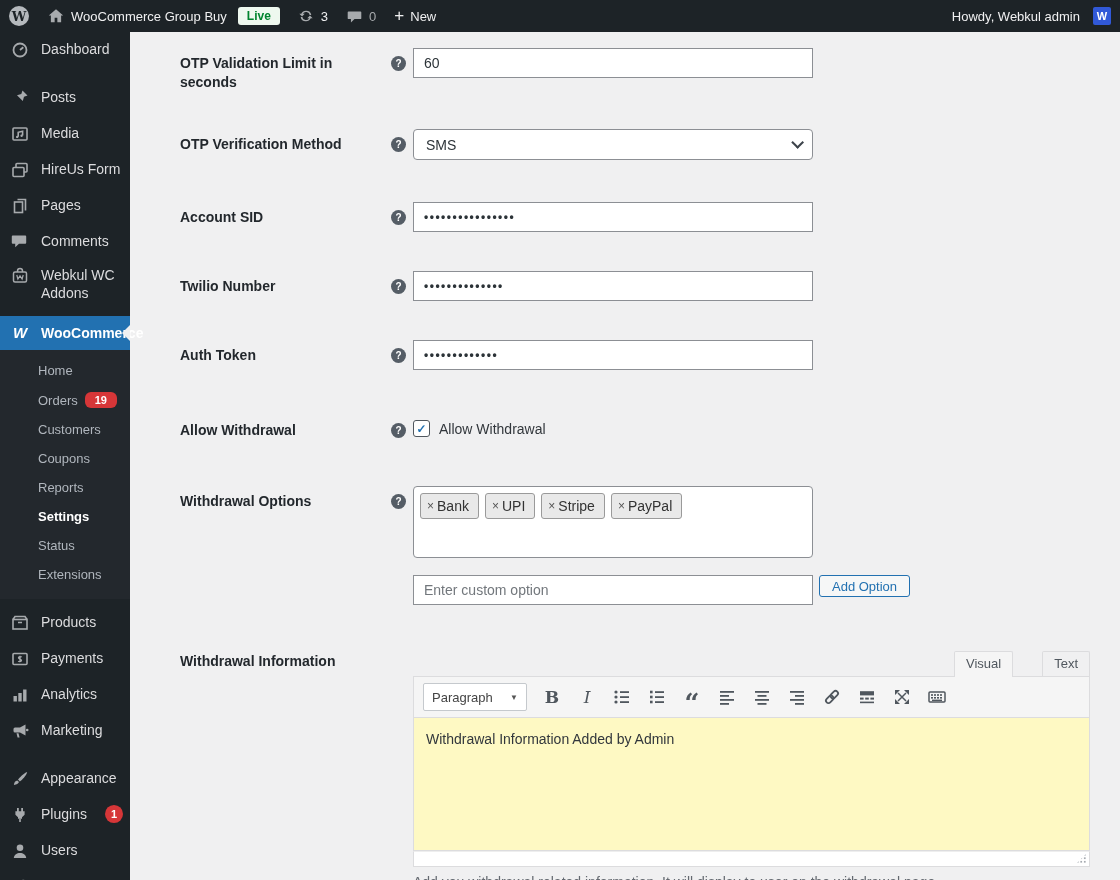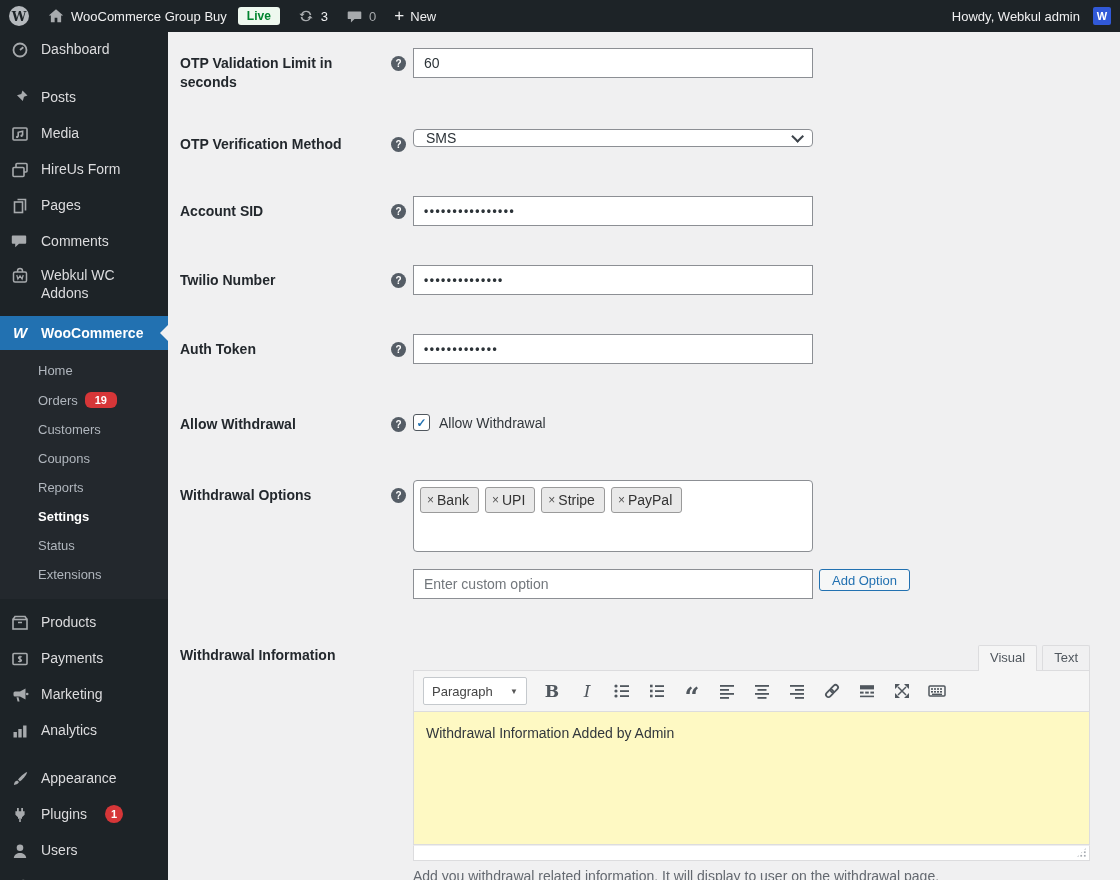--- a/index.html
+++ b/index.html
@@ -32,21 +32,21 @@
   .ab-plus { font-size:17px; font-weight:400; line-height:1; margin-top:-2px; }
   .ab-spacer { flex:1; }
   .avatar {
     width:18px; height:18px; border-radius:2px; background:#3159d8; color:#fff;
     display:flex; align-items:center; justify-content:center;
     font-size:11px; font-weight:bold; margin-left:7px;
   }
 
   
   .sidebar {
-    position:fixed; top:32px; left:0; width:168px; height:848px;
+    position:fixed; top:32px; left:0; width:130px; height:848px;
     background:#1d2327; color:#dcdcde; font-size:14px;
   }
   .menu-item {
     display:flex; align-items:flex-start; gap:11px; padding:8px 8px 8px 10px;
     color:#dcdcde; cursor:pointer; position:relative; line-height:18px;
   }
   .mi-icon { width:20px; flex:0 0 20px; color:#a7aaad; padding-top:0px; }
   .menu-gap { height:12px; }
   .menu-gap-sm { height:6px; }
   .menu-item.active { background:#2271b1; color:#fff; font-weight:bold; }
@@ -76,21 +76,21 @@
     font-size:10px; font-weight:bold; display:flex; align-items:center; justify-content:center;
     cursor:pointer; margin-left:11px;
   }
   .text-input {
     width:400px; height:30px; background:#fff; border:1px solid #8c8f94; border-radius:0;
     padding:0 10px; font-size:14px; color:#2c3338; font-family:"Liberation Sans", sans-serif;
   }
   .text-input::placeholder { color:#72777c; }
   .pw-input { font-size:12px; font-weight:bold; letter-spacing:1.5px; }
   .select-box {
-    width:400px; height:18px; background:#fff; border:1px solid #8c8f94; border-radius:4px;
+    width:400px; height:31px; background:#fff; border:1px solid #8c8f94; border-radius:4px;
     padding:0 12px; display:flex; align-items:center; justify-content:space-between;
     color:#2c3338; cursor:pointer;
   }
   .chevron {
     width:9px; height:9px; border-right:2px solid #3c434a; border-bottom:2px solid #3c434a;
     transform:rotate(45deg) translateY(-3px);
   }
   .mb-r1 { margin-bottom:37px; } .mb-r2 { margin-bottom:42px; } .mb-r3 { margin-bottom:39px; }
   .mb-r4 { margin-bottom:39px; } .mb-r5 { margin-bottom:45px; } .mb-r6 { margin-bottom:46px; }
   .mb-r7 { margin-bottom:45px; }
@@ -115,21 +115,21 @@
   .tag-x { color:#555; font-size:12px; margin-right:3px; cursor:pointer; }
   .custom-row { display:flex; align-items:flex-start; margin-top:17px; gap:6px; }
   .add-btn {
     height:22px; background:#f6f7f7; border:1px solid #2271b1; border-radius:3px;
     color:#2271b1; font-size:13px; padding:0 12px; cursor:pointer;
     font-family:"Liberation Sans", sans-serif;
   }
 
   
   .editor-wrap { width:677px; }
-  .editor-tabs { display:flex; justify-content:flex-end; }
+  .editor-tabs { display:flex; justify-content:flex-end;gap:24px; }
   .etab {
     padding:4px 11px 5px; font-size:13px; color:#50575e; cursor:pointer;
     border:1px solid #dcdcde; border-bottom:none; margin-left:5px; border-radius:2px 2px 0 0;
     background:#f0f0f1; position:relative; top:1px;
   }
   .etab.active { background:#f5f5f5; z-index:2; padding-bottom:6px; }
   .editor-toolbar {
     border:1px solid #dcdcde; background:#f5f5f5; height:42px;
     display:flex; align-items:center; padding:0 9px; gap:15px; position:relative; z-index:1;
   }
@@ -334,37 +334,37 @@
           <rect x="3" y="4.5" width="14" height="11" rx="1"></rect>
           <path d="M10 6.8v6.4M8.2 12.2c.5.6 3.1.8 3.3-.7.2-1.4-3.2-1.3-3-2.8.2-1.4 2.6-1.3 3.2-.6" stroke-width="1.3"></path>
         </svg>
     </span>
     <span>Payments</span>
   </div>
 
   <div class="menu-item">
     <span class="mi-icon">
       <svg width="20" height="20" viewBox="0 0 20 20" fill="currentColor">
+          <rect x="3.5" y="11" width="3.4" height="5.5"></rect>
+          <rect x="8.3" y="8" width="3.4" height="8.5"></rect>
+          <rect x="13.1" y="4.5" width="3.4" height="12"></rect>
+        </svg>
+    </span>
+    <span>Analytics</span>
+  </div>
+
+  <div class="menu-item">
+    <span class="mi-icon">
+      <svg width="20" height="20" viewBox="0 0 20 20" fill="currentColor">
           <path d="M15.5 3.5v11l-5.5-3H5a1.5 1.5 0 0 1-1.5-1.5V8A1.5 1.5 0 0 1 5 6.5h5z"></path>
           <path d="M6.5 12.3l1.1 4.2h2l-1.1-4.2z"></path>
           <circle cx="17.2" cy="9" r="1.3"></circle>
         </svg>
     </span>
     <span>Marketing</span>
-  </div>
-
-  <div class="menu-item">
-    <span class="mi-icon">
-      <svg width="20" height="20" viewBox="0 0 20 20" fill="currentColor">
-          <rect x="3.5" y="11" width="3.4" height="5.5"></rect>
-          <rect x="8.3" y="8" width="3.4" height="8.5"></rect>
-          <rect x="13.1" y="4.5" width="3.4" height="12"></rect>
-        </svg>
-    </span>
-    <span>Analytics</span>
   </div>
 
   <div class="menu-gap"></div>
 
   <div class="menu-item">
     <span class="mi-icon">
       <svg width="20" height="20" viewBox="0 0 20 20" fill="currentColor">
           <path d="M17.2 3c-3.6 1.2-7.7 5.6-9.2 7.6l1.9 1.9c2-1.5 6.3-5.6 7.3-9.5z"></path>
           <path d="M7.3 11.4c-1.9.2-3.2 1.7-3.4 4.6 2.9-.2 4.4-1.5 5.1-2.9z"></path>
         </svg>

